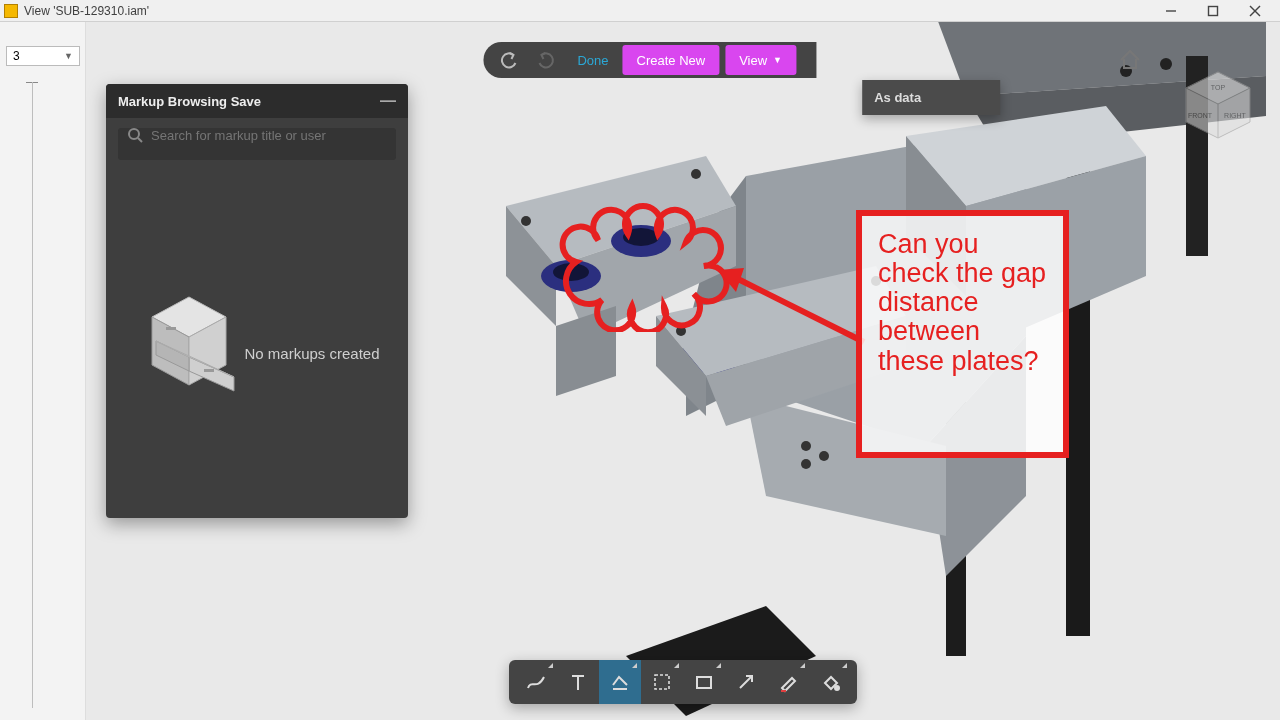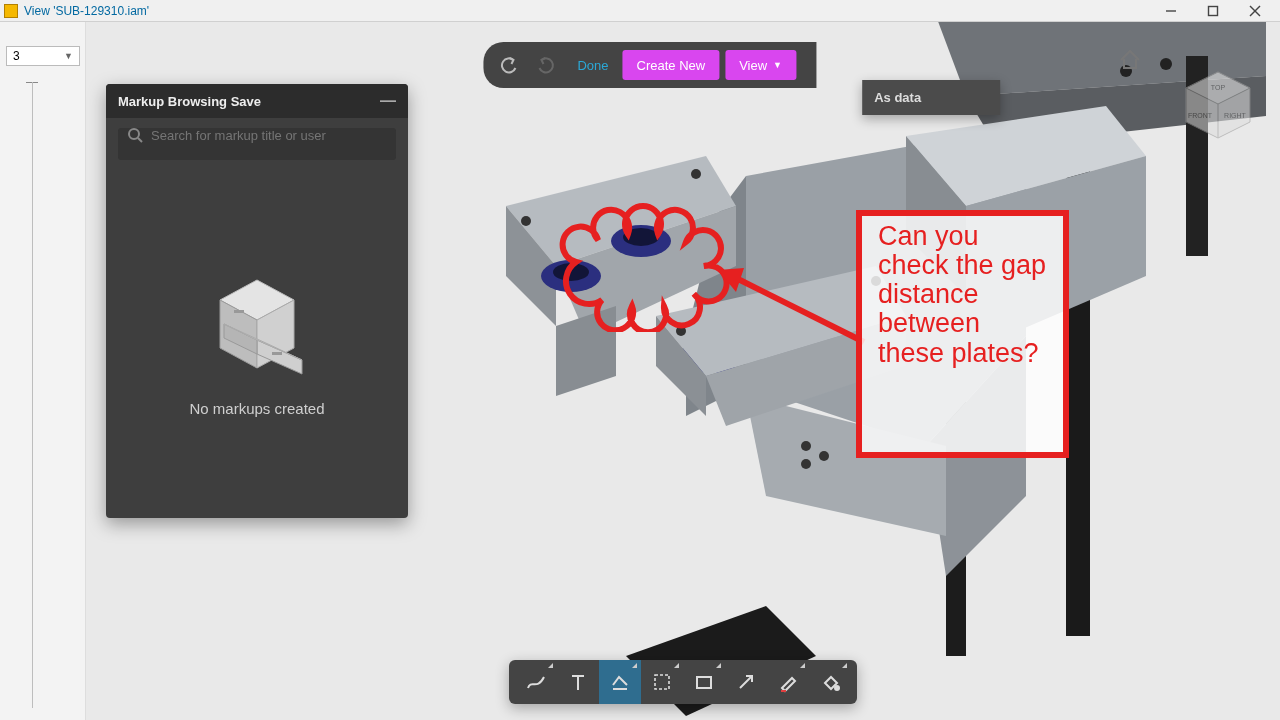--- a/index.html
+++ b/index.html
@@ -1,68 +1,68 @@
 <!DOCTYPE html>
 <html><head>
 <meta charset="utf-8">
 <style>
   * { box-sizing: border-box; margin: 0; padding: 0; font-family: "Segoe UI", Arial, sans-serif; }
   html, body { width: 1280px; height: 720px; overflow: hidden; background: #e8e8e8; }
 
   
-  .titlebar { height: 22px; background: #f0f0f0; display: flex; align-items: center; padding: 0 4px; font-size: 12px; color: #0369a1; border-bottom: 1px solid #d0d0d0; }
+  .titlebar { height: 22px; background: #f0f0f0; display: flex; align-items: center; padding: 0 4px; font-size: 12px; color: #404040; border-bottom: 1px solid #d0d0d0; }
   .titlebar .app-icon { width: 14px; height: 14px; background: #f5b800; border: 1px solid #b38000; margin-right: 6px; }
   .titlebar .spacer { flex: 1; }
   .titlebar .win-btn { width: 42px; height: 22px; display: flex; align-items: center; justify-content: center; cursor: pointer; }
   .titlebar .win-btn svg { stroke: #444; }
 
   
   .shell { position: relative; width: 100%; height: calc(100% - 22px); }
   .left-gutter { position: absolute; left: 0; top: 0; width: 86px; height: 100%; background: #f3f3f3; border-right: 1px solid #ddd; }
   .page-dd { position: absolute; left: 6px; top: 24px; width: 74px; height: 20px; background: #fff; border: 1px solid #bbb; font-size: 12px; display: flex; align-items: center; padding: 0 6px; justify-content: space-between; }
   .page-dd .chev { font-size: 9px; color: #666; }
   .vline { position: absolute; left: 32px; top: 60px; bottom: 12px; width: 1px; background: #bdbdbd; }
   .vtick { position: absolute; left: 26px; top: 60px; width: 12px; height: 1px; background: #888; }
 
   .canvas { position: absolute; left: 86px; right: 0; top: 0; bottom: 0; background: #e9e9e9; overflow: hidden; }
 
   
-  .top-toolbar { position: absolute; left: 50%; transform: translateX(-60%); top: 20px; height: 46px; background: #444; border-radius: 20px 0 0 20px; display: flex; align-items: center; padding-left: 8px; }
+  .top-toolbar { position: absolute; left: 50%; transform: translateX(-60%); top: 20px; height: 36px; background: #444; border-radius: 20px 0 0 20px; display: flex; align-items: center; padding-left: 8px; }
   .tb-iconbtn { width: 36px; height: 38px; display: flex; align-items: center; justify-content: center; cursor: pointer; }
   .tb-iconbtn svg { stroke: #bbb; }
   .tb-iconbtn.disabled svg { stroke: #666; }
   .tb-txt { padding: 0 14px; height: 38px; display: flex; align-items: center; font-size: 13px; color: #2ba8d6; cursor: pointer; }
   .tb-btn { height: 30px; padding: 0 14px; display: flex; align-items: center; font-size: 13px; color: #fff; background: #d946ef; border-radius: 3px; margin-right: 6px; cursor: pointer; }
   .tb-btn .chev { margin-left: 6px; font-size: 9px; }
   .tb-end { width: 14px; }
 
   
   .save-menu { position: absolute; top: 58px; left: 50%; transform: translateX(calc(-60% + 262px)); width: 138px; background: #4b4b4b; color: #ddd; font-size: 13px; box-shadow: 0 4px 12px rgba(0,0,0,0.3); z-index: 20; }
   .save-menu .mi { padding: 10px 12px; cursor: pointer; font-weight: bold; }
 
   
   .mpanel { position: absolute; left: 20px; top: 62px; width: 302px; height: 434px; background: #3e3e3e; border-radius: 4px; box-shadow: 0 6px 18px rgba(0,0,0,0.35); color: #eee; display: flex; flex-direction: column; }
   .mpanel-header { background: #2c2c2c; height: 34px; display: flex; align-items: center; padding: 0 12px; font-size: 13px; font-weight: 600; border-radius: 4px 4px 0 0; }
   .mpanel-header .sp { flex: 1; }
   .mpanel-header .min { cursor: pointer; color: #aaa; font-weight: bold; font-size: 16px; }
   .mpanel-search { margin: 10px 12px; height: 32px; background: #343434; border-radius: 3px; display: flex; align-items: flex-start; padding: 0 10px; }
   .mpanel-search svg { stroke: #888; margin-right: 8px; flex-shrink: 0; }
   .mpanel-search input { flex: 1; background: transparent; border: none; outline: none; color: #ddd; font-size: 13px; }
-  .mpanel-body { flex: 1; display: flex; flex-direction: column; align-items: center; justify-content: center; }
+  .mpanel-body { flex: 1; display: flex; align-items: center; justify-content: center; }
   .mpanel-body .msg { margin-top: 18px; font-size: 15px; color: #cfcfcf; }
 
   
   .btoolbar { position: absolute; bottom: 16px; left: 50%; transform: translateX(-50%); height: 44px; background: #444; border-radius: 6px; display: flex; align-items: center; padding: 0 6px; box-shadow: 0 4px 14px rgba(0,0,0,0.3); }
   .btool { width: 42px; height: 44px; display: flex; align-items: center; justify-content: center; cursor: pointer; position: relative; }
   .btool.active { background: #2f6d8f; }
   .btool svg { stroke: #ddd; fill: none; }
   .btool .tri { position: absolute; top: 3px; right: 4px; width: 0; height: 0; border-left: 5px solid transparent; border-bottom: 5px solid #ccc; }
 
   
-  .annot-box { position: absolute; left: 770px; top: 188px; width: 213px; height: 248px; background: rgba(255,255,255,0.82); border: 6px solid #e62020; padding: 6px 16px; }
+  .annot-box { position: absolute; left: 770px; top: 188px; width: 213px; height: 248px; background: rgba(255,255,255,0.82); border: 6px solid #e62020; padding: 14px 16px; }
   .annot-box .txt { color: #e62020; font-size: 27px; line-height: 1.08; font-family: "Segoe UI Light", "Segoe UI", sans-serif; }
   .annot-arrow { position: absolute; }
   .cloud { position: absolute; }
 
   
   .home-ico { position: absolute; right: 138px; top: 26px; }
   .vcube { position: absolute; right: 22px; top: 44px; opacity: 0.55; }
 
   
   .model { position: absolute; left: 320px; top: -6px; width: 860px; height: 700px; }

